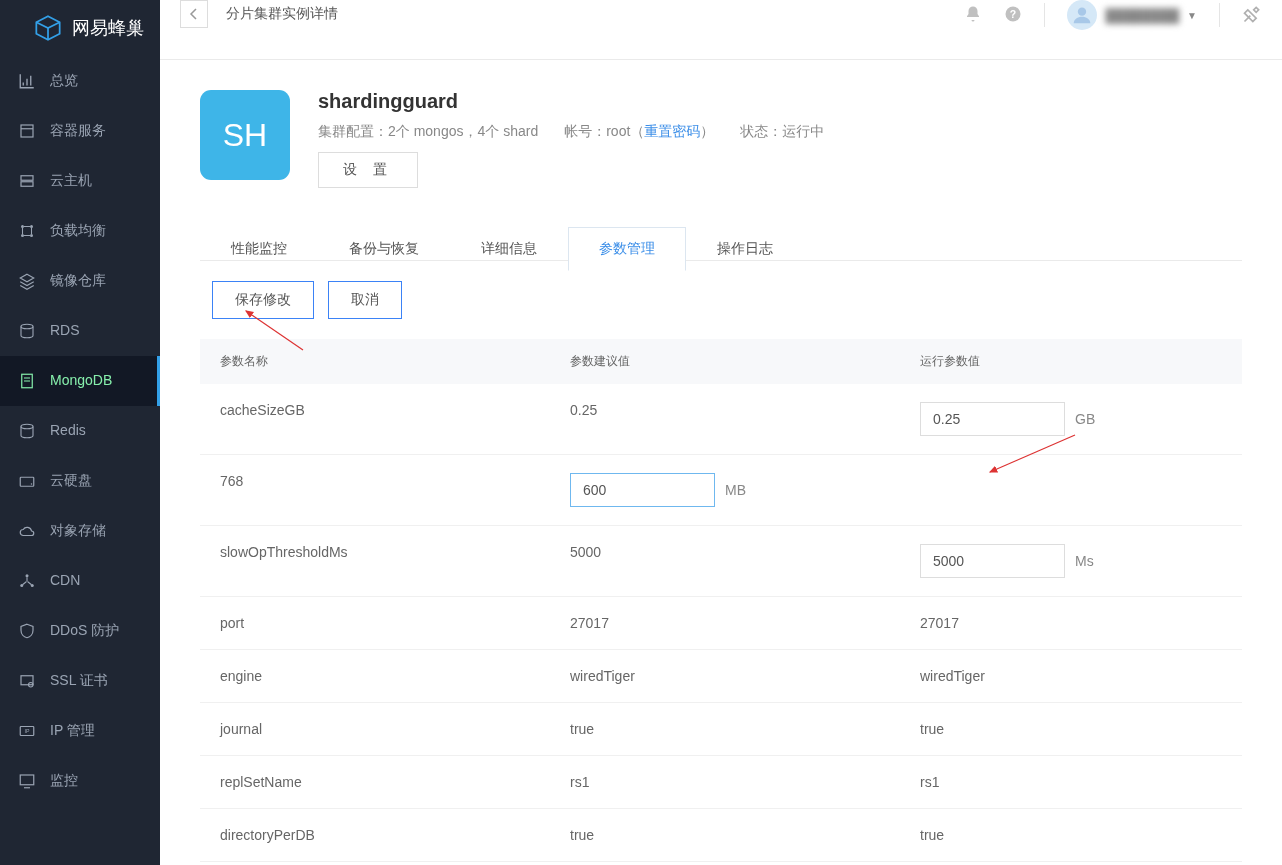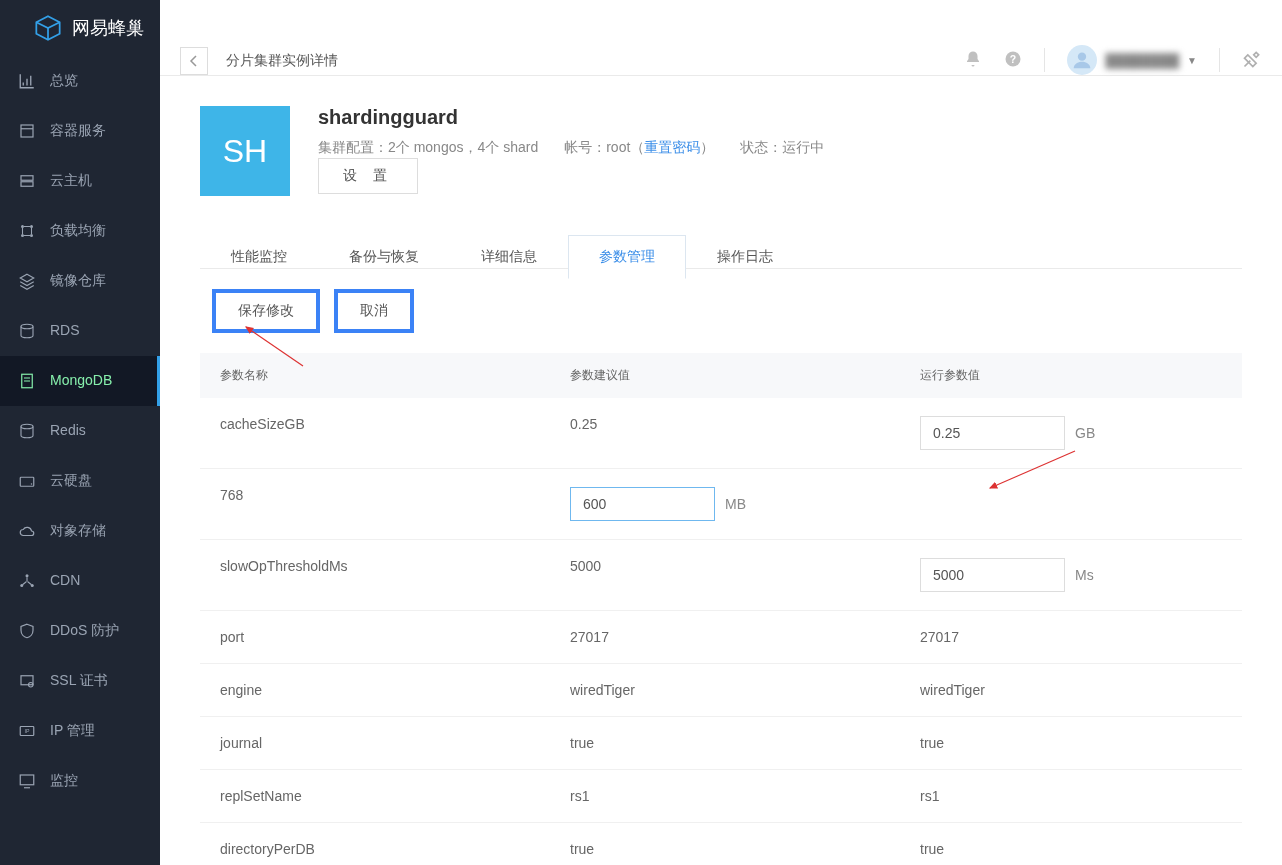--- a/index.html
+++ b/index.html
@@ -9,50 +9,50 @@
 
 .sidebar { width: 160px; background: #1f2633; color: #9aa4b3; display: flex; flex-direction: column; flex-shrink: 0; }
 .logo { display: flex; align-items: center; padding: 14px 16px; color: #fff; font-size: 18px; font-weight: 500; justify-content: flex-end; }
 .logo svg { margin-right: 10px; }
 .nav-item { display: flex; align-items: flex-start; padding: 16px 18px; cursor: pointer; color: #9aa4b3; font-size: 14px; }
 .nav-item.active { background: #121825; color: #86efac; border-right: 3px solid #33a0e8; }
 .nav-item .icon { width: 18px; margin-right: 14px; display: flex; align-items: center; justify-content: center; }
 
 
 .main { flex: 1; display: flex; flex-direction: column; overflow: hidden; }
-.topbar { height: 76px; border-bottom: 1px solid #eaeaea; display: flex; align-items: flex-end; padding: 0 20px; justify-content: space-between; }
+.topbar { height: 60px; border-bottom: 1px solid #eaeaea; display: flex; align-items: flex-start; padding: 0 20px; justify-content: space-between; }
 .topbar-left { display: flex; align-items: center; gap: 18px; }
 .back-btn { width: 28px; height: 28px; border: 1px solid #ddd; display: flex; align-items: center; justify-content: center; cursor: pointer; color: #888; }
 .breadcrumb { color: #555; font-size: 14px; }
 .topbar-right { display: flex; align-items: center; gap: 22px; }
 .top-icon { color: #b8b8b8; cursor: pointer; }
 .divider { width: 1px; height: 24px; background: #e5e5e5; }
 .user-area { display: flex; align-items: center; gap: 8px; cursor: pointer; }
 .avatar { width: 30px; height: 30px; border-radius: 50%; background: #d5e8f7; display: flex; align-items: center; justify-content: center; }
 .username { color: #888; filter: blur(3px); }
 .caret { color: #888; font-size: 10px; }
 
 .content { flex: 1; padding: 30px 40px; overflow-y: auto; }
 
 
 .instance-header { display: flex; gap: 28px; margin-bottom: 28px; }
-.instance-badge { width: 90px; height: 90px; background: #3eb5e8; color: #fff; display: flex; align-items: center; justify-content: center; font-size: 32px; font-weight: 400; }
+.instance-badge { width: 90px; height: 90px; background: #3eb5e8; color: #fff; display: flex; align-items: center; justify-content: center; font-size: 32px; font-weight: 400; border-radius: 11px; }
 .instance-info h2 { font-size: 20px; font-weight: 600; color: #333; margin-bottom: 10px; }
-.instance-meta { display: flex; gap: 26px; color: #888; font-size: 14px; margin-bottom: 1px; }
+.instance-meta { display: flex; gap: 26px; color: #888; font-size: 14px; margin-bottom: 11px; }
 .instance-meta .link { color: #3b8ee8; cursor: pointer; }
 .settings-btn { border: 1px solid #ddd; background: #fff; padding: 8px 24px; cursor: pointer; font-size: 14px; letter-spacing: 6px; color: #555; }
 
 
 .tabs { display: flex; border-bottom: 1px solid #eaeaea; margin-bottom: 20px; }
 .tab { padding: 12px 30px; cursor: pointer; color: #555; font-size: 14px; border: 1px solid transparent; border-bottom: none; position: relative; top: 11px; }
 .tab.active { color: #3b8ee8; border-color: #dce6f0; border-bottom: 1px solid #fff; background: #fff; }
 
 
 .actions { display: flex; gap: 14px; margin-bottom: 20px; padding-left: 12px; }
-.btn { border: 4px solid #3b82f6; background: #fff; padding: 9px 22px; cursor: pointer; font-size: 14px; color: #555; }
+.btn { border: 1px solid #3b82f6; background: #fff; padding: 9px 22px; cursor: pointer; font-size: 14px; color: #555; }
 
 
 .param-table { width: 100%; }
 .table-header { display: flex; background: #f7f8fa; padding: 14px 20px; color: #666; font-size: 12px; }
 .col-name { flex: 0 0 350px; }
 .col-suggest { flex: 0 0 350px; }
 .col-run { flex: 1; }
 .table-row { display: flex; align-items: flex-start; padding: 18px 20px; border-bottom: 1px solid #f0f0f0; color: #666; font-size: 14px; }
 .param-input { border: 1px solid #ddd; padding: 8px 12px; width: 145px; font-size: 14px; color: #555; }
 .param-input.focused { border-color: #6fb8ef; }

